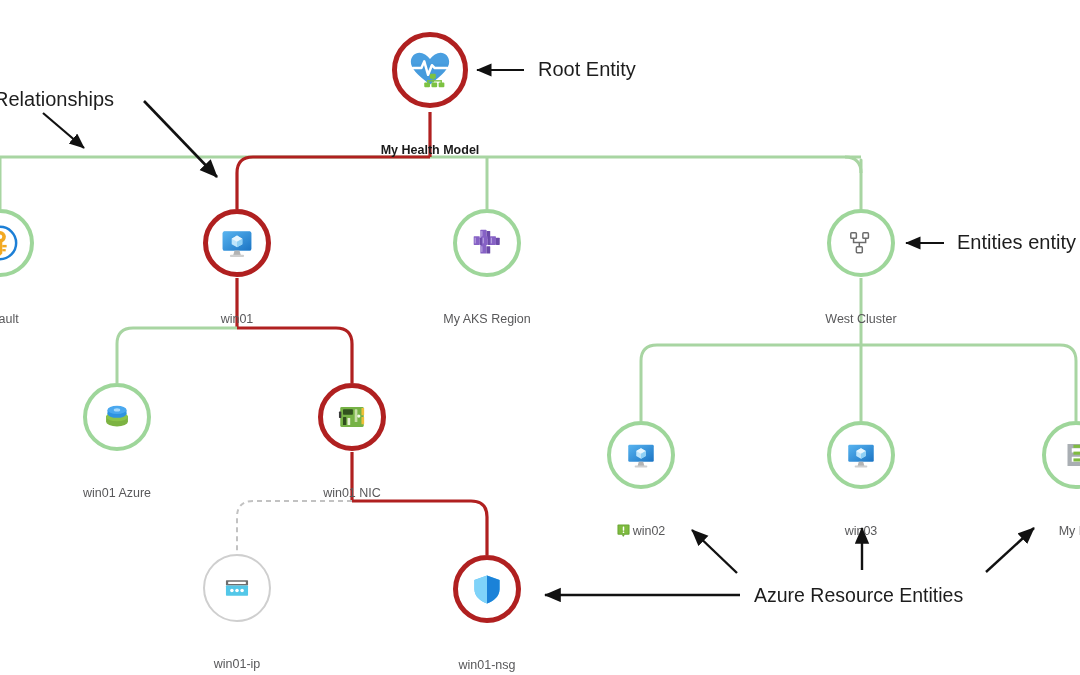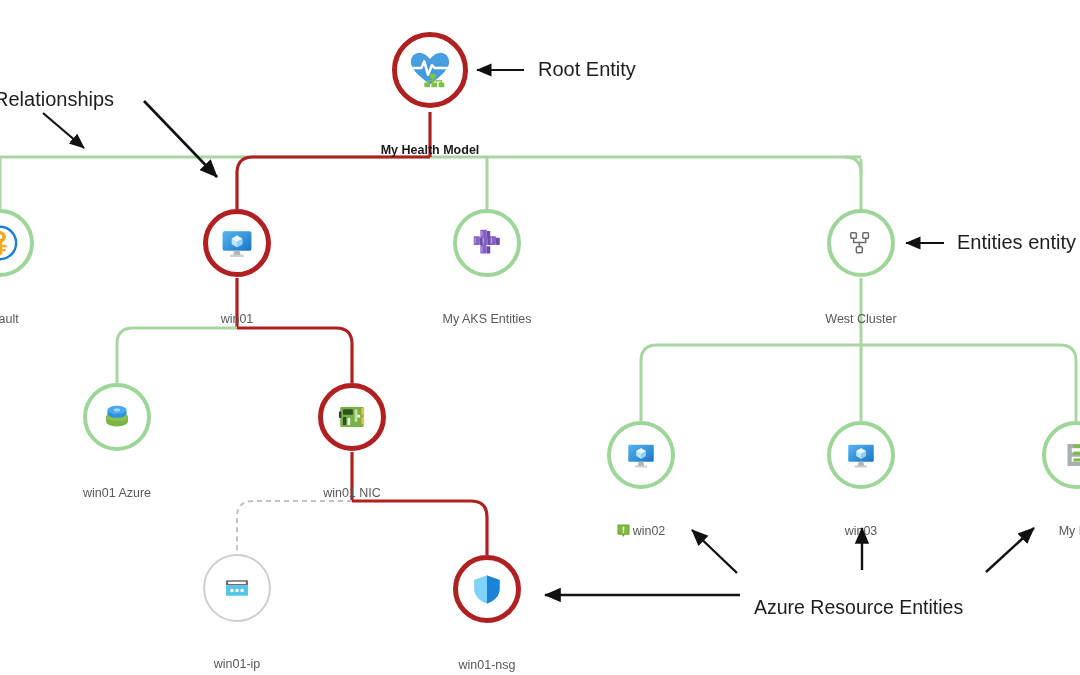--- a/index.html
+++ b/index.html
@@ -215,21 +215,21 @@
               </g>
               <g transform="translate(13,22)">
                 <rect x="0" y="0" width="6.4" height="9" rx="0.6" fill="#8661c5"></rect>
                 <rect x="6.4" y="1.4" width="4" height="7.6" rx="0.6" fill="#6b4aa8"></rect>
                 <rect x="1" y="1.4" width="1.2" height="6" fill="#b9a3e0"></rect>
               </g>
             </g>
           </svg>
         </div>
       </div>
-      <div class="label">My AKS Entities</div>
+      <div class="label">My AKS Region</div>
     </div>
 
     <div class="node healthy" style="left:861px; top:243px;">
       <div class="ring">
         <div class="icon-wrap">
           <svg width="26" height="26" viewBox="0 0 28 28">
             <g fill="none" stroke="#6b6b6b" stroke-width="1.6">
               <rect x="3" y="3" width="6" height="6" rx="1"></rect>
               <rect x="16" y="3" width="6" height="6" rx="1"></rect>
               <rect x="9" y="18" width="6.4" height="6.4" rx="1"></rect>
@@ -391,16 +391,16 @@
     <path d="M 740,595 L 545,595" fill="none" stroke="#111111" stroke-width="2.4" marker-end="url(#arrowhead)"></path>
     <path d="M 737,573 L 692,530" fill="none" stroke="#111111" stroke-width="2.4" marker-end="url(#arrowhead)"></path>
     <path d="M 862,570 L 862,528" fill="none" stroke="#111111" stroke-width="2.4" marker-end="url(#arrowhead)"></path>
     <path d="M 986,572 L 1034,528" fill="none" stroke="#111111" stroke-width="2.4" marker-end="url(#arrowhead)"></path>
   </svg>
 
   <div id="annotations">
     <div class="ann" style="left:538px; top:58px;">Root Entity</div>
     <div class="ann" style="left:-6px; top:88px;">Relationships</div>
     <div class="ann" style="left:957px; top:231px;">Entities entity</div>
-    <div class="ann small" style="left:754px; top:596px;">Azure Resource Entities</div>
+    <div class="ann small" style="left:754px; top:584px;">Azure Resource Entities</div>
   </div>
 
 </div>
 
 </body></html>

